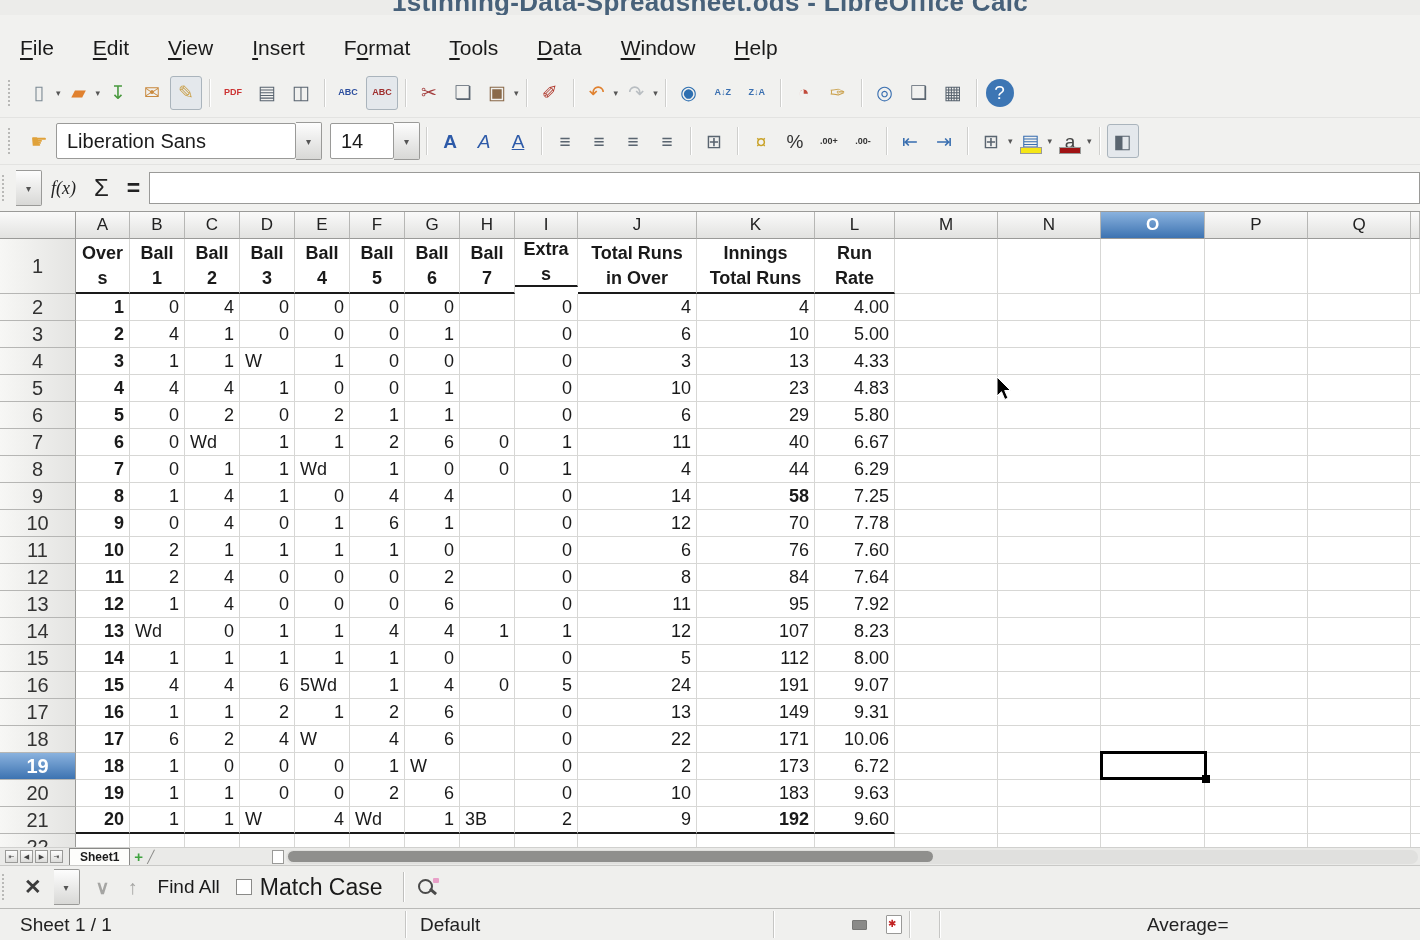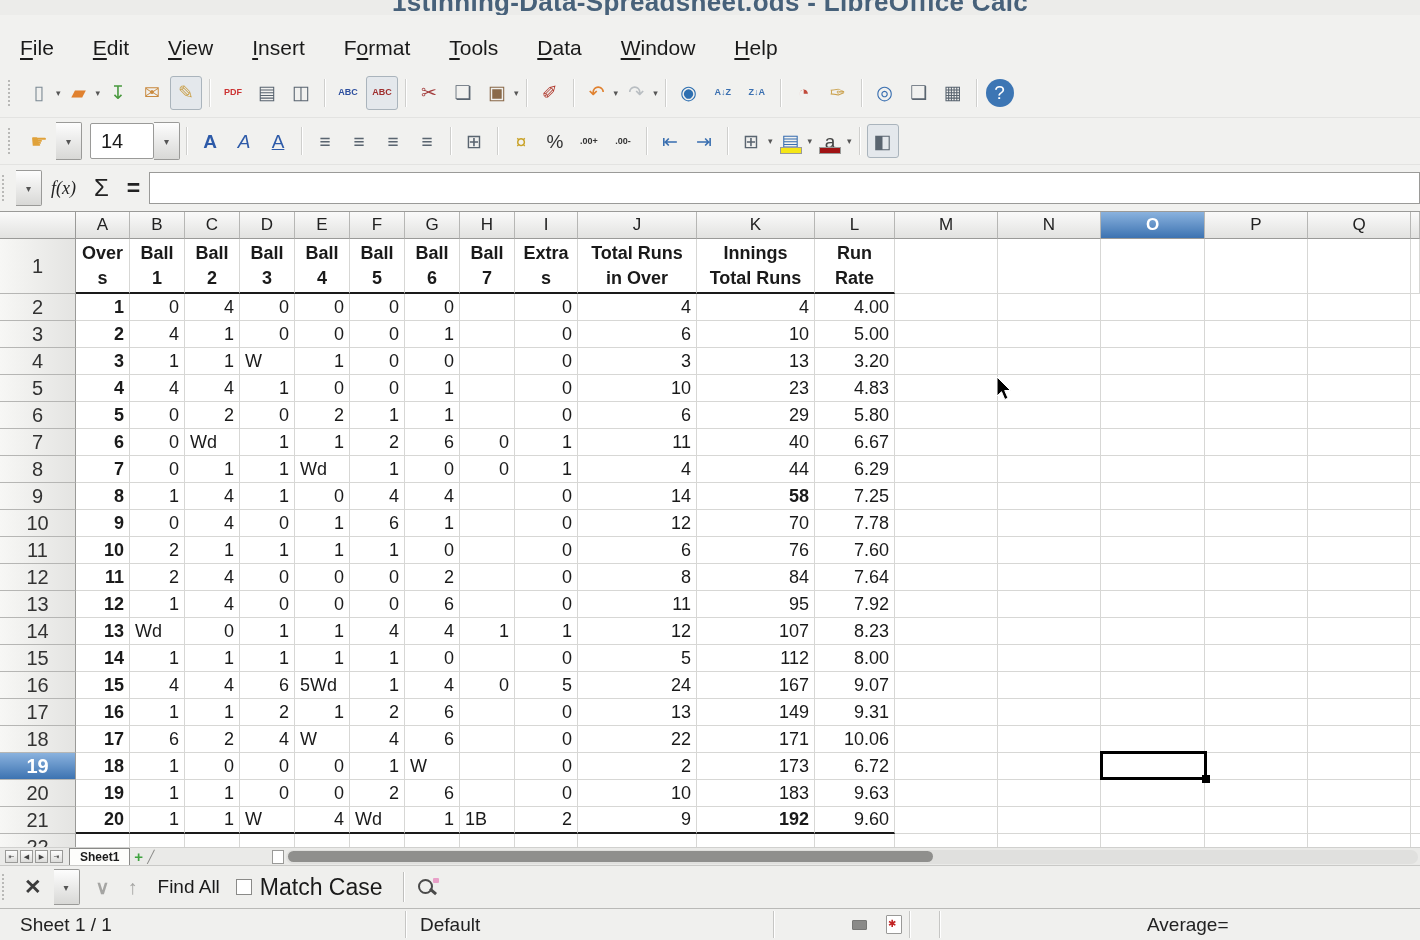--- a/index.html
+++ b/index.html
@@ -298,20 +298,21 @@
     </span>
   </div>
 
 <div class="bar" id="toolbar2">
   <span class="grip"></span>
   <span id="fmt-styles"><span class="tb-item">
         <span class="tb-btn">
           <span class="tb-glyph" style="color: rgb(224, 162, 58);">☛</span>
         </span>
       </span></span>
+  <span class="combo" id="font-name-box">Liberation Sans</span>
   <span class="combo-arrow">▾</span>
   <span style="width:8px"></span>
   <span class="combo" id="font-size-box">14</span>
   <span class="combo-arrow">▾</span>
   <span class="tb-sep"></span>
   <span id="fmt-rest" style="display:inline-flex;align-items:center">
       <span class="tb-item">
         <span class="tb-btn">
           <span class="tb-glyph bold" style="color: rgb(45, 90, 168);">A</span>
         </span>
@@ -457,21 +458,21 @@
       <div class="cell hdrcell thick" style="width: 55px; height: 55px;">Ball
 3</div>
       <div class="cell hdrcell thick" style="width: 55px; height: 55px;">Ball
 4</div>
       <div class="cell hdrcell thick" style="width: 55px; height: 55px;">Ball
 5</div>
       <div class="cell hdrcell thick" style="width: 55px; height: 55px;">Ball
 6</div>
       <div class="cell hdrcell thick" style="width: 55px; height: 55px;">Ball
 7</div>
-      <div class="cell hdrcell thick" style="width: 63px; height: 55px;">Extra
+      <div class="cell hdrcell thick" style="width: 63px; height: 48px;">Extra
 s</div>
       <div class="cell hdrcell thick" style="width: 119px; height: 55px;">Total Runs
 in Over</div>
       <div class="cell hdrcell thick" style="width: 118px; height: 55px;">Innings
 Total Runs</div>
       <div class="cell hdrcell thick" style="width: 80px; height: 55px;">Run
 Rate</div>
       <div class="cell hdrcell" style="width: 103px; height: 55px;"></div>
       <div class="cell hdrcell" style="width: 103px; height: 55px;"></div>
       <div class="cell hdrcell" style="width: 104px; height: 55px;"></div>
@@ -527,21 +528,21 @@
       <div class="cell" style="width: 55px;">1</div>
       <div class="cell" style="width: 55px;">1</div>
       <div class="cell l" style="width: 55px;">W</div>
       <div class="cell" style="width: 55px;">1</div>
       <div class="cell" style="width: 55px;">0</div>
       <div class="cell" style="width: 55px;">0</div>
       <div class="cell" style="width: 55px;"></div>
       <div class="cell" style="width: 63px;">0</div>
       <div class="cell" style="width: 119px;">3</div>
       <div class="cell" style="width: 118px;">13</div>
-      <div class="cell" style="width: 80px;">3.20</div>
+      <div class="cell" style="width: 80px;">4.33</div>
       <div class="cell" style="width: 103px;"></div>
       <div class="cell" style="width: 103px;"></div>
       <div class="cell" style="width: 104px;"></div>
       <div class="cell" style="width: 103px;"></div>
       <div class="cell" style="width: 103px;"></div>
       <div class="cell" style="width: 9px;"></div>
     </div>
     <div class="grow">
       <div class="rowh">5</div>
       <div class="cell b" style="width: 54px;">4</div>
@@ -778,21 +779,21 @@
       <div class="cell b" style="width: 54px;">15</div>
       <div class="cell" style="width: 55px;">4</div>
       <div class="cell" style="width: 55px;">4</div>
       <div class="cell" style="width: 55px;">6</div>
       <div class="cell l" style="width: 55px;">5Wd</div>
       <div class="cell" style="width: 55px;">1</div>
       <div class="cell" style="width: 55px;">4</div>
       <div class="cell" style="width: 55px;">0</div>
       <div class="cell" style="width: 63px;">5</div>
       <div class="cell" style="width: 119px;">24</div>
-      <div class="cell" style="width: 118px;">167</div>
+      <div class="cell" style="width: 118px;">191</div>
       <div class="cell" style="width: 80px;">9.07</div>
       <div class="cell" style="width: 103px;"></div>
       <div class="cell" style="width: 103px;"></div>
       <div class="cell" style="width: 104px;"></div>
       <div class="cell" style="width: 103px;"></div>
       <div class="cell" style="width: 103px;"></div>
       <div class="cell" style="width: 9px;"></div>
     </div>
     <div class="grow">
       <div class="rowh">17</div>
@@ -880,21 +881,21 @@
     </div>
     <div class="grow">
       <div class="rowh">21</div>
       <div class="cell b thick" style="width: 54px;">20</div>
       <div class="cell thick" style="width: 55px;">1</div>
       <div class="cell thick" style="width: 55px;">1</div>
       <div class="cell l thick" style="width: 55px;">W</div>
       <div class="cell thick" style="width: 55px;">4</div>
       <div class="cell l thick" style="width: 55px;">Wd</div>
       <div class="cell thick" style="width: 55px;">1</div>
-      <div class="cell l thick" style="width: 55px;">1B</div>
+      <div class="cell l thick" style="width: 55px;">3B</div>
       <div class="cell thick" style="width: 63px;">2</div>
       <div class="cell thick" style="width: 119px;">9</div>
       <div class="cell b thick" style="width: 118px;">192</div>
       <div class="cell thick" style="width: 80px;">9.60</div>
       <div class="cell" style="width: 103px;"></div>
       <div class="cell" style="width: 103px;"></div>
       <div class="cell" style="width: 104px;"></div>
       <div class="cell" style="width: 103px;"></div>
       <div class="cell" style="width: 103px;"></div>
       <div class="cell" style="width: 9px;"></div>

